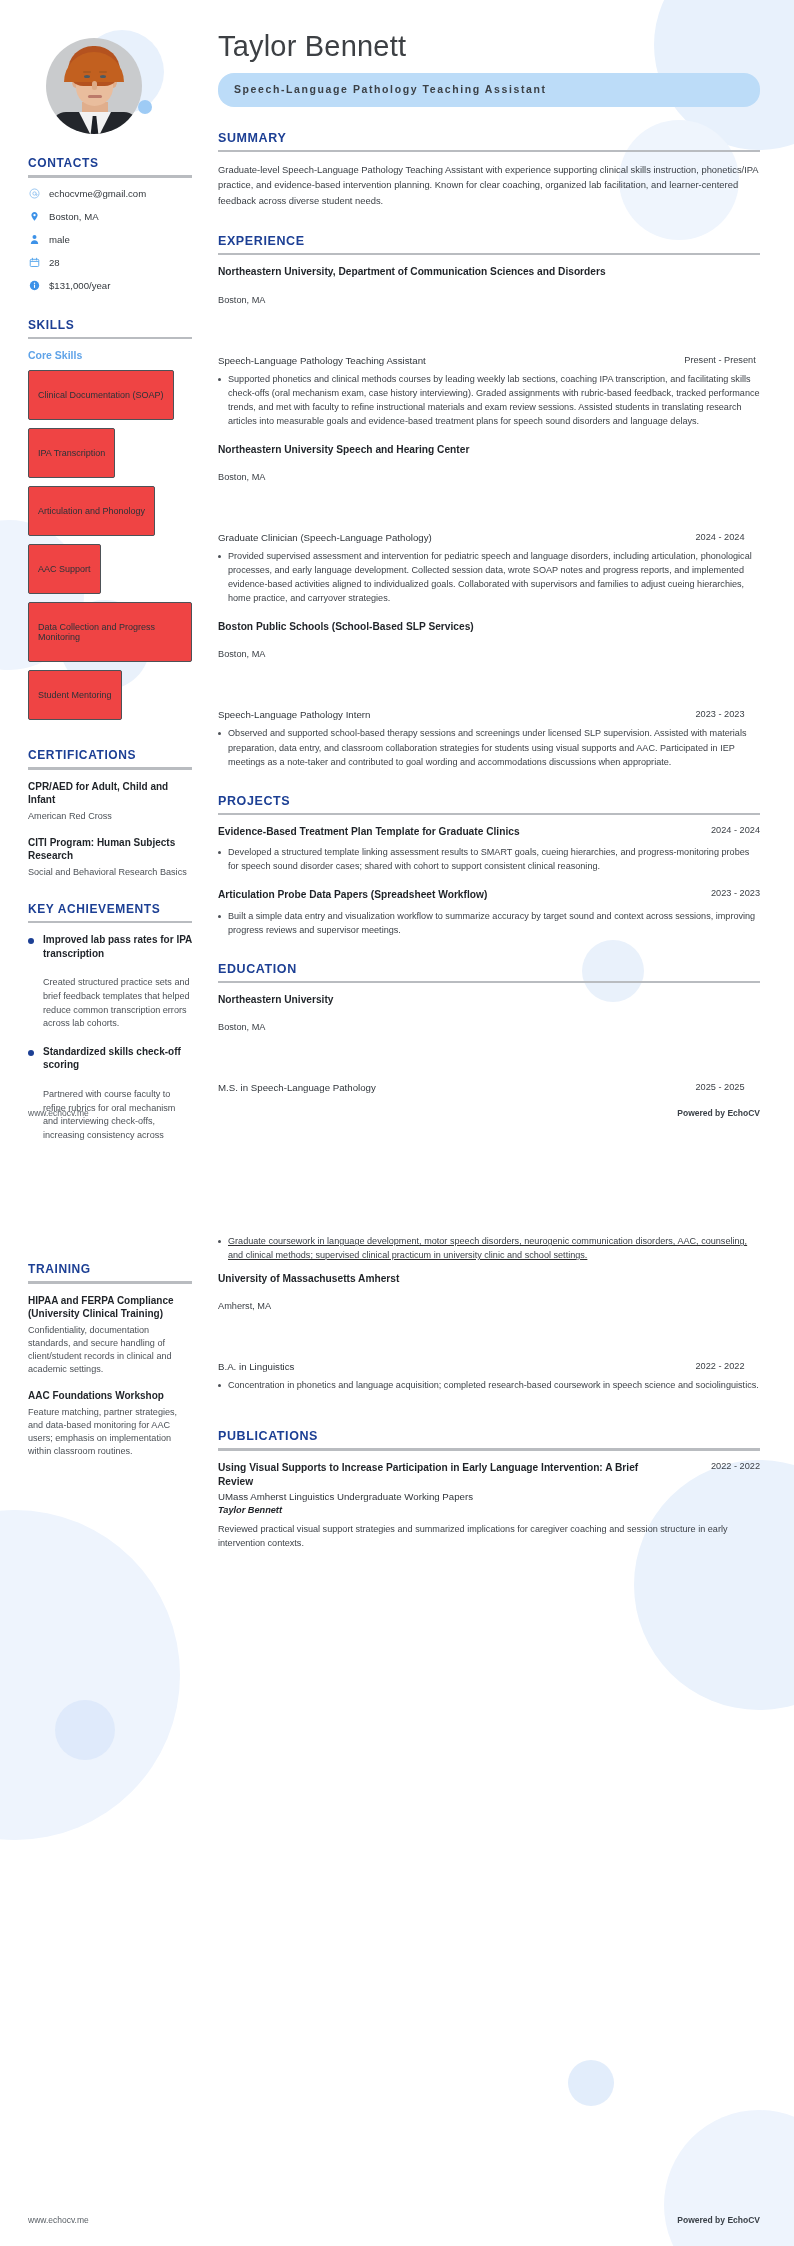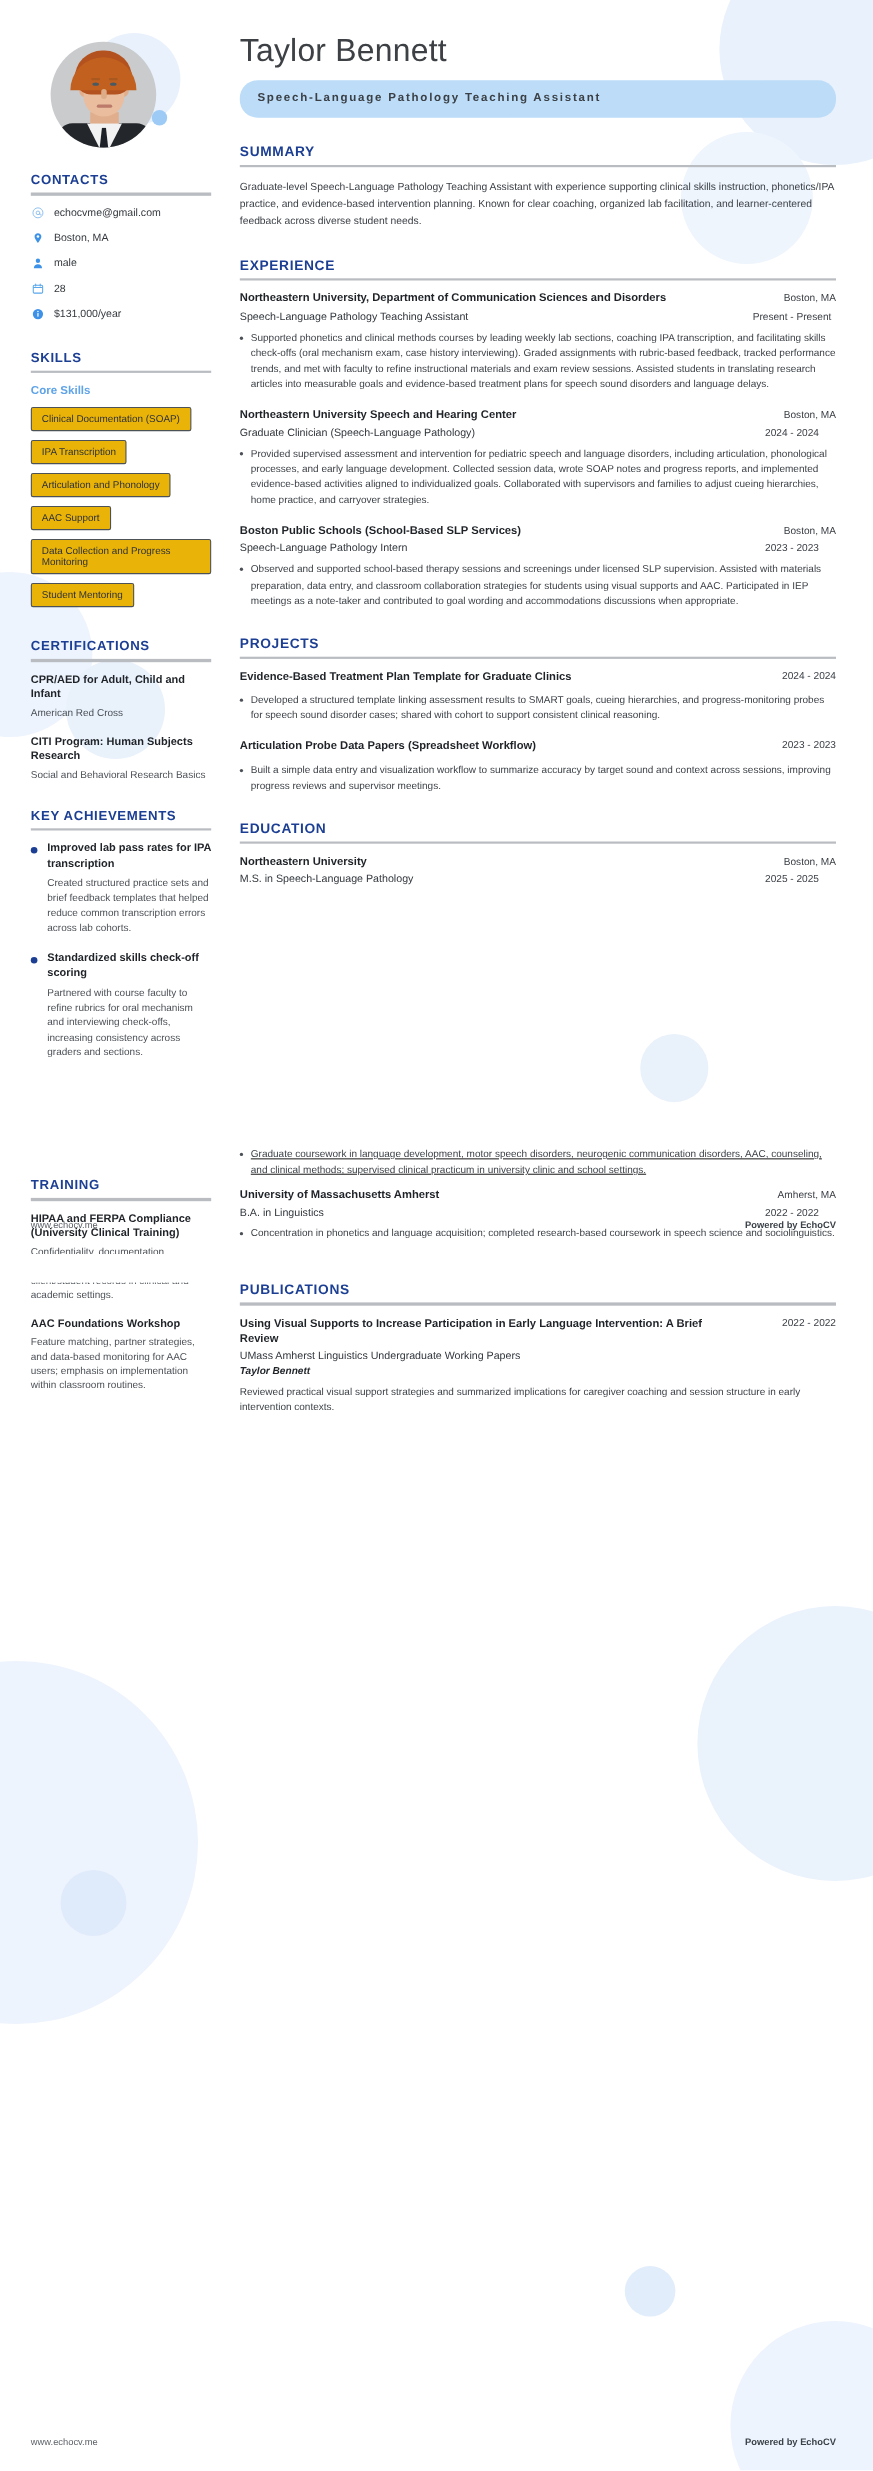--- a/index.html
+++ b/index.html
@@ -76,48 +76,48 @@
   .contact-list { margin-bottom: 26px; }
   .contact-row { display:flex; align-items:center; gap:9px; margin-bottom: 11px; }
   .ci { width:12px; height:12px; flex:0 0 12px; display:flex; align-items:center; justify-content:center; }
   .ci svg { display:block; }
   .contact-text { font-size: 9.6px; color: #33383d; }
 
   
   .skill-group-title { font-size: 10.5px; font-weight: 700; color: #5fa3e8; margin-bottom: 9px; }
   .skill-tag {
     display: inline-block; border: 1px solid #4d5257; border-radius: 2px;
-    font-size: 9px; color: #2d3238; padding: 5px 9px; margin-bottom: 8px;
-    background: #eab308; max-width: 100%;
+    font-size: 9px; color: #2d3238; padding: 19px 9px; margin-bottom: 8px;
+    background: #ef4444; max-width: 100%;
   }
   .skills-block { margin-bottom: 20px; }
 
   
   .item-block { margin-bottom: 13px; }
   .item-title { font-size: 10px; font-weight: 700; color: #1f2328; line-height: 1.35; }
   .item-sub { font-size: 9.1px; color: #4c5157; margin-top: 3px; line-height: 1.45; }
 
   
   .ach { display: flex; gap: 9px; margin-bottom: 14px; }
   .ach-dot { width: 6px; height: 6px; border-radius: 50%; background: #1c3f94; margin-top: 5px; flex: 0 0 6px; }
   .ach-title { font-size: 10px; font-weight: 700; color: #1f2328; line-height: 1.35; }
-  .ach-desc { font-size: 9.1px; color: #4c5157; line-height: 1.5; margin-top: 4px; }
+  .ach-desc { font-size: 9.1px; color: #4c5157; line-height: 1.5; margin-top: 16px; }
 
   
   .name { font-size: 29px; font-weight: 400; color: #3d4044; letter-spacing: 0.2px; margin-bottom: 10px; }
   .role-pill {
     display: block; background: #bcdcf8; border-radius: 16px;
     padding: 9px 16px; font-size: 10.5px; font-weight: 700; color: #3b4046;
     letter-spacing: 1.6px; line-height: 1.5; margin-bottom: 24px;
   }
   .summary-text { font-size: 9.4px; color: #3a3f45; line-height: 1.62; margin-bottom: 26px; }
 
   
   .entry { margin-bottom: 15px; }
-  .entry-head { display: flex; justify-content: space-between; align-items: flex-start; gap: 14px; }
+  .entry-head { display: flex; justify-content: space-between; align-items: flex-start; gap: 14px; flex-direction: column; }
   .entry-org { font-size: 10.2px; font-weight: 700; color: #1f2328; line-height: 1.38; flex: 1 1 auto; }
   .entry-loc { font-size: 9.2px; color: #3a3f45; text-align: right; flex: 0 0 58px; line-height: 1.38; }
   .entry-sub-row { display: flex; justify-content: space-between; align-items: flex-start; gap: 14px; margin-top: 3px; }
   .entry-role { font-size: 9.7px; color: #31363c; flex: 1 1 auto; }
   .entry-date { font-size: 9.2px; color: #3a3f45; text-align: center; flex: 0 0 80px; white-space: nowrap; }
   .bullets { margin-top: 6px; }
   .bullet { display: flex; gap: 7px; margin-bottom: 4px; }
   .bullet-dot { flex: 0 0 3px; width: 3px; height: 3px; border-radius: 50%; background: #4c5157; margin-top: 6px; }
   .bullet-text { font-size: 9.1px; color: #3d4248; line-height: 1.55; }
 

